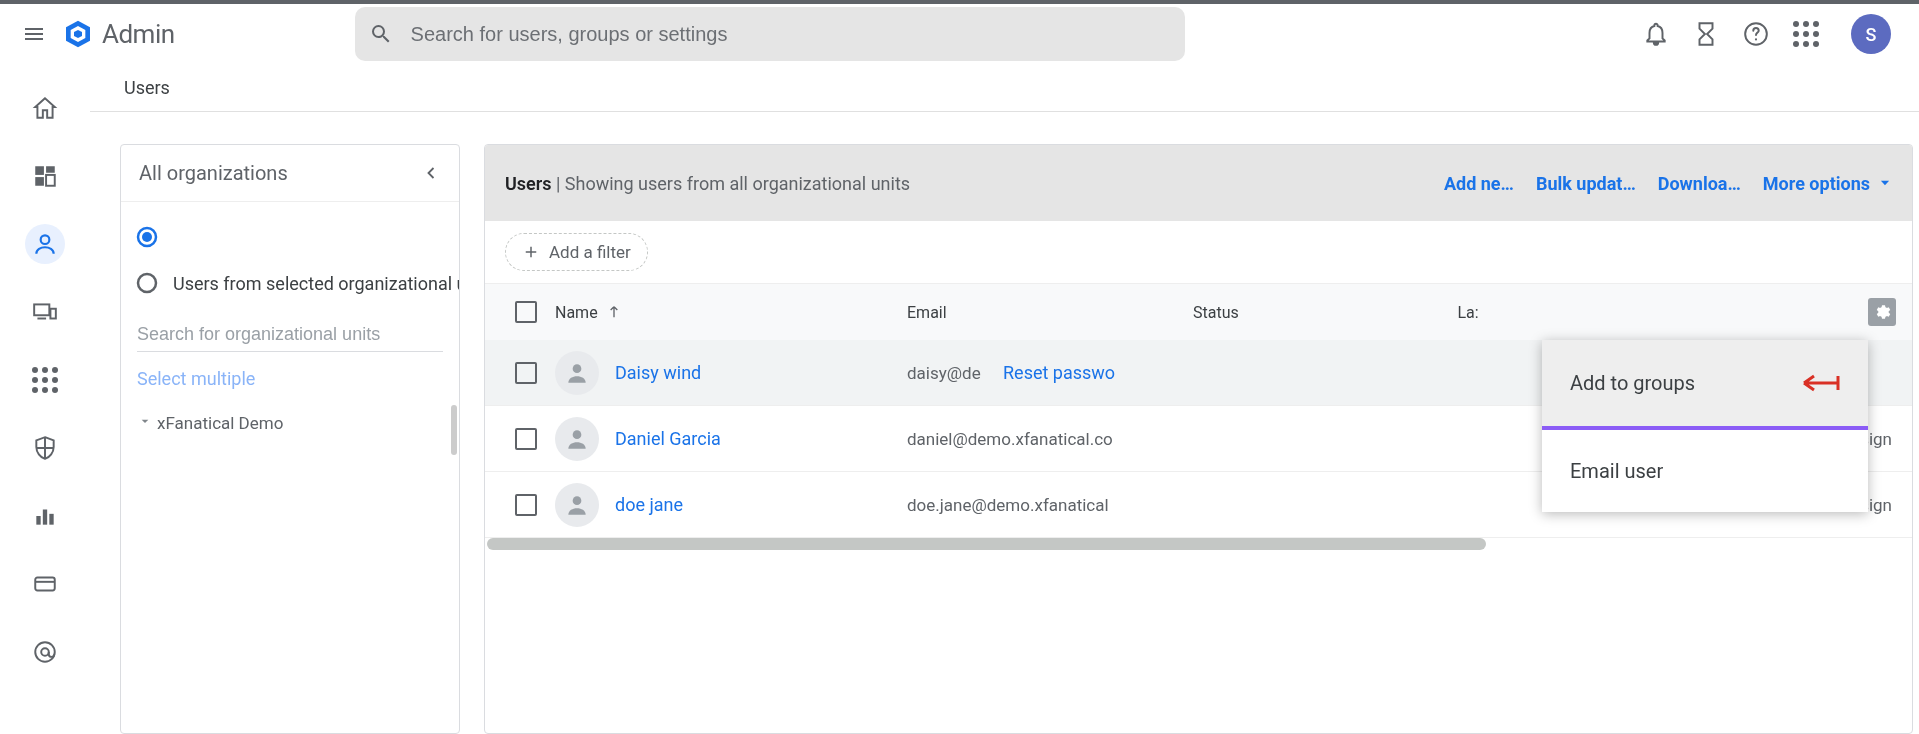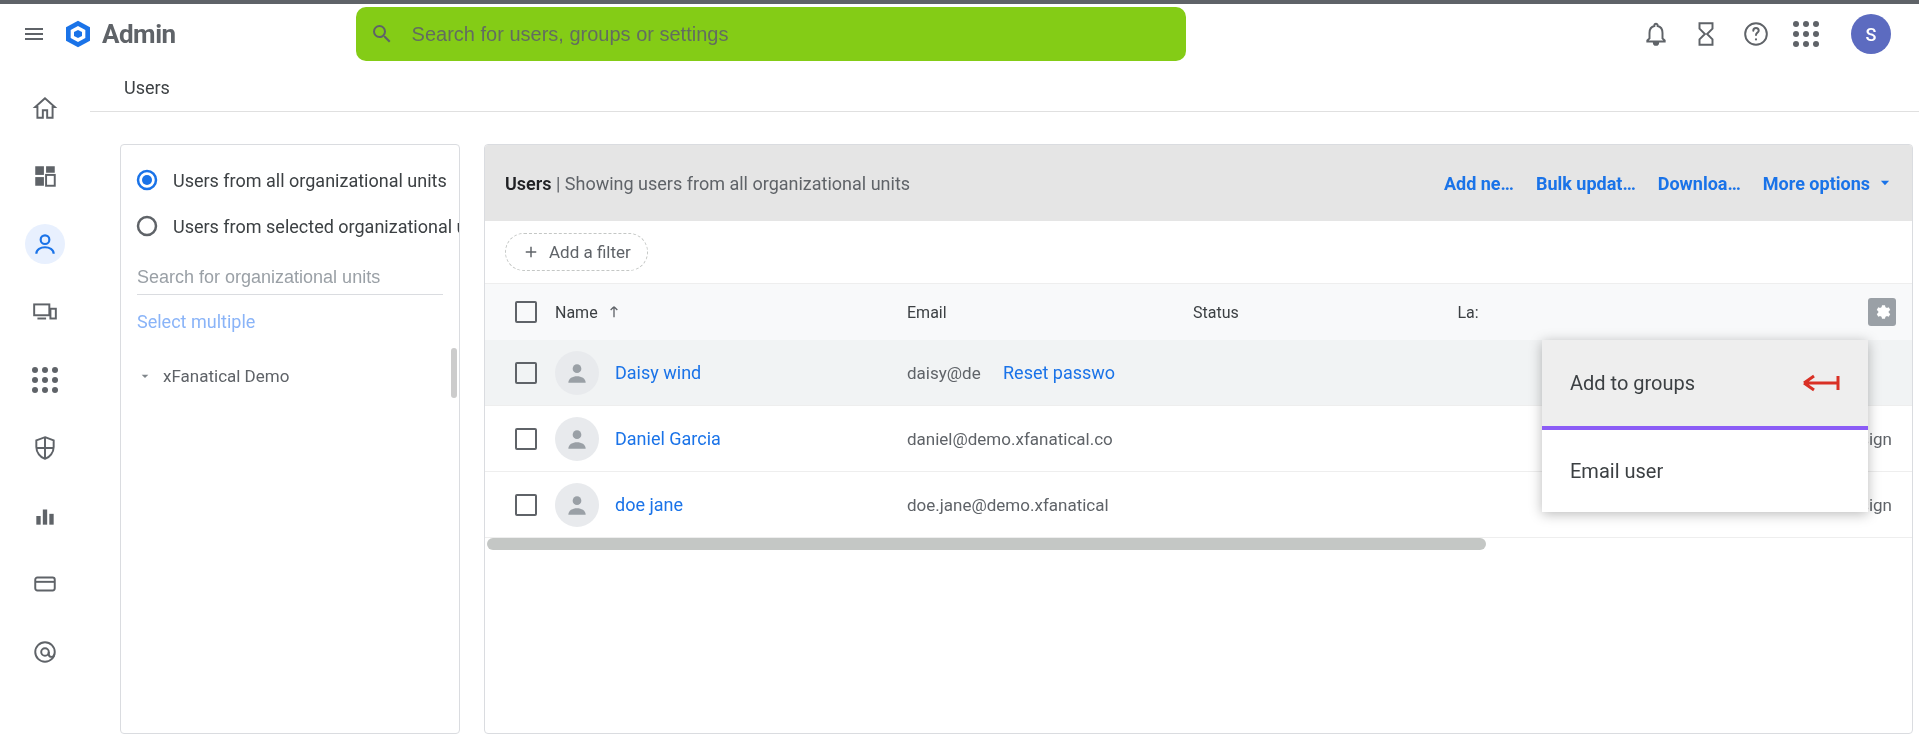--- a/index.html
+++ b/index.html
@@ -4,22 +4,22 @@
 <style>
   * { box-sizing: border-box; margin: 0; padding: 0; }
   body { font-family: 'Google Sans', Roboto, Arial, sans-serif; font-size: 14px; color: #3c4043; background: #fff; overflow: hidden; }
   
   
   .header { display: flex; align-items: center; height: 64px; padding: 0 10px 0 10px; border-top: 4px solid #5f6368; }
   .hamburger { width: 48px; height: 48px; display:flex; align-items:center; justify-content:center; cursor:pointer; border-radius:50%; }
   .hamburger svg { width:24px; height:24px; fill:#5f6368; }
   .logo { display:flex; align-items:center; gap:8px; margin-left:4px; margin-right:40px;}
   .logo-icon { width:32px; height:32px; }
-  .logo-text { font-size:26px; color:#5f6368; font-weight:700; letter-spacing:-0.5px;}
-  .search { flex:0 0 auto; width:830px; height:54px; background:#84cc16; border-radius:10px; display:flex; align-items:center; padding:12px 14px; margin-left:140px;}
+  .logo-text { font-size:26px; color:#5f6368; font-weight:400; letter-spacing:-0.5px;}
+  .search { flex:0 0 auto; width:830px; height:54px; background:#e5e5e5; border-radius:10px; display:flex; align-items:center; padding:12px 14px; margin-left:140px;}
   .search svg { width:24px; height:24px; fill:#5f6368; margin-right:18px;}
   .search-input { border:none; background:transparent; outline:none; font-size:20px; color:#5f6368; flex:1;}
   .search-input::placeholder { color:#5f6368; opacity:0.9;}
   .header-actions { margin-left:auto; display:flex; align-items:center; gap:20px; padding-right:18px;}
   .hicon { width:30px; height:30px; display:flex; align-items:center; justify-content:center; cursor:pointer;}
   .hicon svg { width:26px; height:26px; fill:#5f6368;}
   .apps-grid { display:grid; grid-template-columns:repeat(3,6px); grid-template-rows:repeat(3,6px); gap:4px;}
   .apps-grid span { width:6px; height:6px; background:#5f6368; border-radius:50%;}
   .avatar { width:40px; height:40px; border-radius:50%; background:#5c6bc0; color:#fff; display:flex; align-items:center; justify-content:center; font-size:18px; font-weight:500; cursor:pointer; margin-left:10px;}
   
@@ -47,21 +47,21 @@
   .ou-header svg { width:20px; height:20px; fill:#5f6368; cursor:pointer;}
   .ou-radio-group { padding:12px 0 8px 14px;}
   .radio-row { display:flex; align-items:center; gap:14px; height:46px; font-size:18px; color:#3c4043; cursor:pointer; white-space:nowrap; overflow:hidden;}
   .radio-row svg { flex-shrink:0;}
   .ou-search { margin:10px 16px 8px 16px; border-bottom:1px solid #dadce0; padding-bottom:6px;}
   .ou-search input { border:none; outline:none; width:100%; font-size:18px; color:#4d7c0f;}
   .ou-search input::placeholder { color:#9aa0a6;}
   .select-multiple { padding:8px 16px 20px 16px; color:#8ab4f8; font-size:18px; cursor:pointer;}
   .ou-tree { padding:4px 0 0 16px; font-size:17px; color:#5f6368; position:relative;}
   .ou-tree-scroll { position:absolute; right:2px; top:-4px; width:6px; height:50px; background:#ccc; border-radius:3px;}
-  .tree-node { display:flex; align-items:center; gap:10px; height:40px; cursor:pointer;}
+  .tree-node { display:flex; align-items:flex-start; gap:4px; height:40px; cursor:pointer;}
   .tree-node svg { width:16px; height:16px; fill:#80868b;}
   .tree-child { padding-left:80px; height:44px; display:flex; align-items:center; cursor:pointer;}
   
   
   .users-panel { flex:1; border:1px solid #dadce0; border-radius:4px; overflow:hidden; display:flex; flex-direction:column; position:relative;}
   .users-top { background:#e5e5e5; display:flex; align-items:center; padding:16px 20px; min-height:76px;}
   .users-top-title { font-size:18px; color:#5f6368; max-width:420px;}
   .users-top-title b { color:#202124; font-weight:600;}
   .users-top-actions { margin-left:auto; display:flex; gap:22px;font-weight:bold;}
   .users-top-actions a { color:#1a73e8; font-size:18px; text-decoration:none; cursor:pointer; white-space:nowrap;}
@@ -239,27 +239,32 @@
   </div>
 
   <div class="content">
     <div class="breadcrumb">
       <span>Users</span>
     </div>
 
     <div class="panels">
 
       <div class="ou-panel">
+        <div class="ou-header">
+          <span>All organizations</span>
+          <svg viewBox="0 0 24 24">
+              <path d="M15 6 L9 12 L15 18" fill="none" stroke="#5f6368" stroke-width="2.2"></path>
+            </svg>
+        </div>
         <div class="ou-radio-group">
           <div class="radio-row">
             <svg width="24" height="24">
                 <circle cx="12" cy="12" r="9" fill="none" stroke="#1a73e8" stroke-width="2.5"></circle>
                 <circle cx="12" cy="12" r="5" fill="#1a73e8"></circle>
               </svg>
-            <span>Users from all organizational units</span>
           </div>
           <div class="radio-row">
             <svg width="24" height="24">
                 <circle cx="12" cy="12" r="9" fill="none" stroke="#5f6368" stroke-width="2.5"></circle>
               </svg>
             <span>Users from selected organizational units</span>
           </div>
         </div>
         <div class="ou-search">
           <input placeholder="Search for organizational units" style="">

